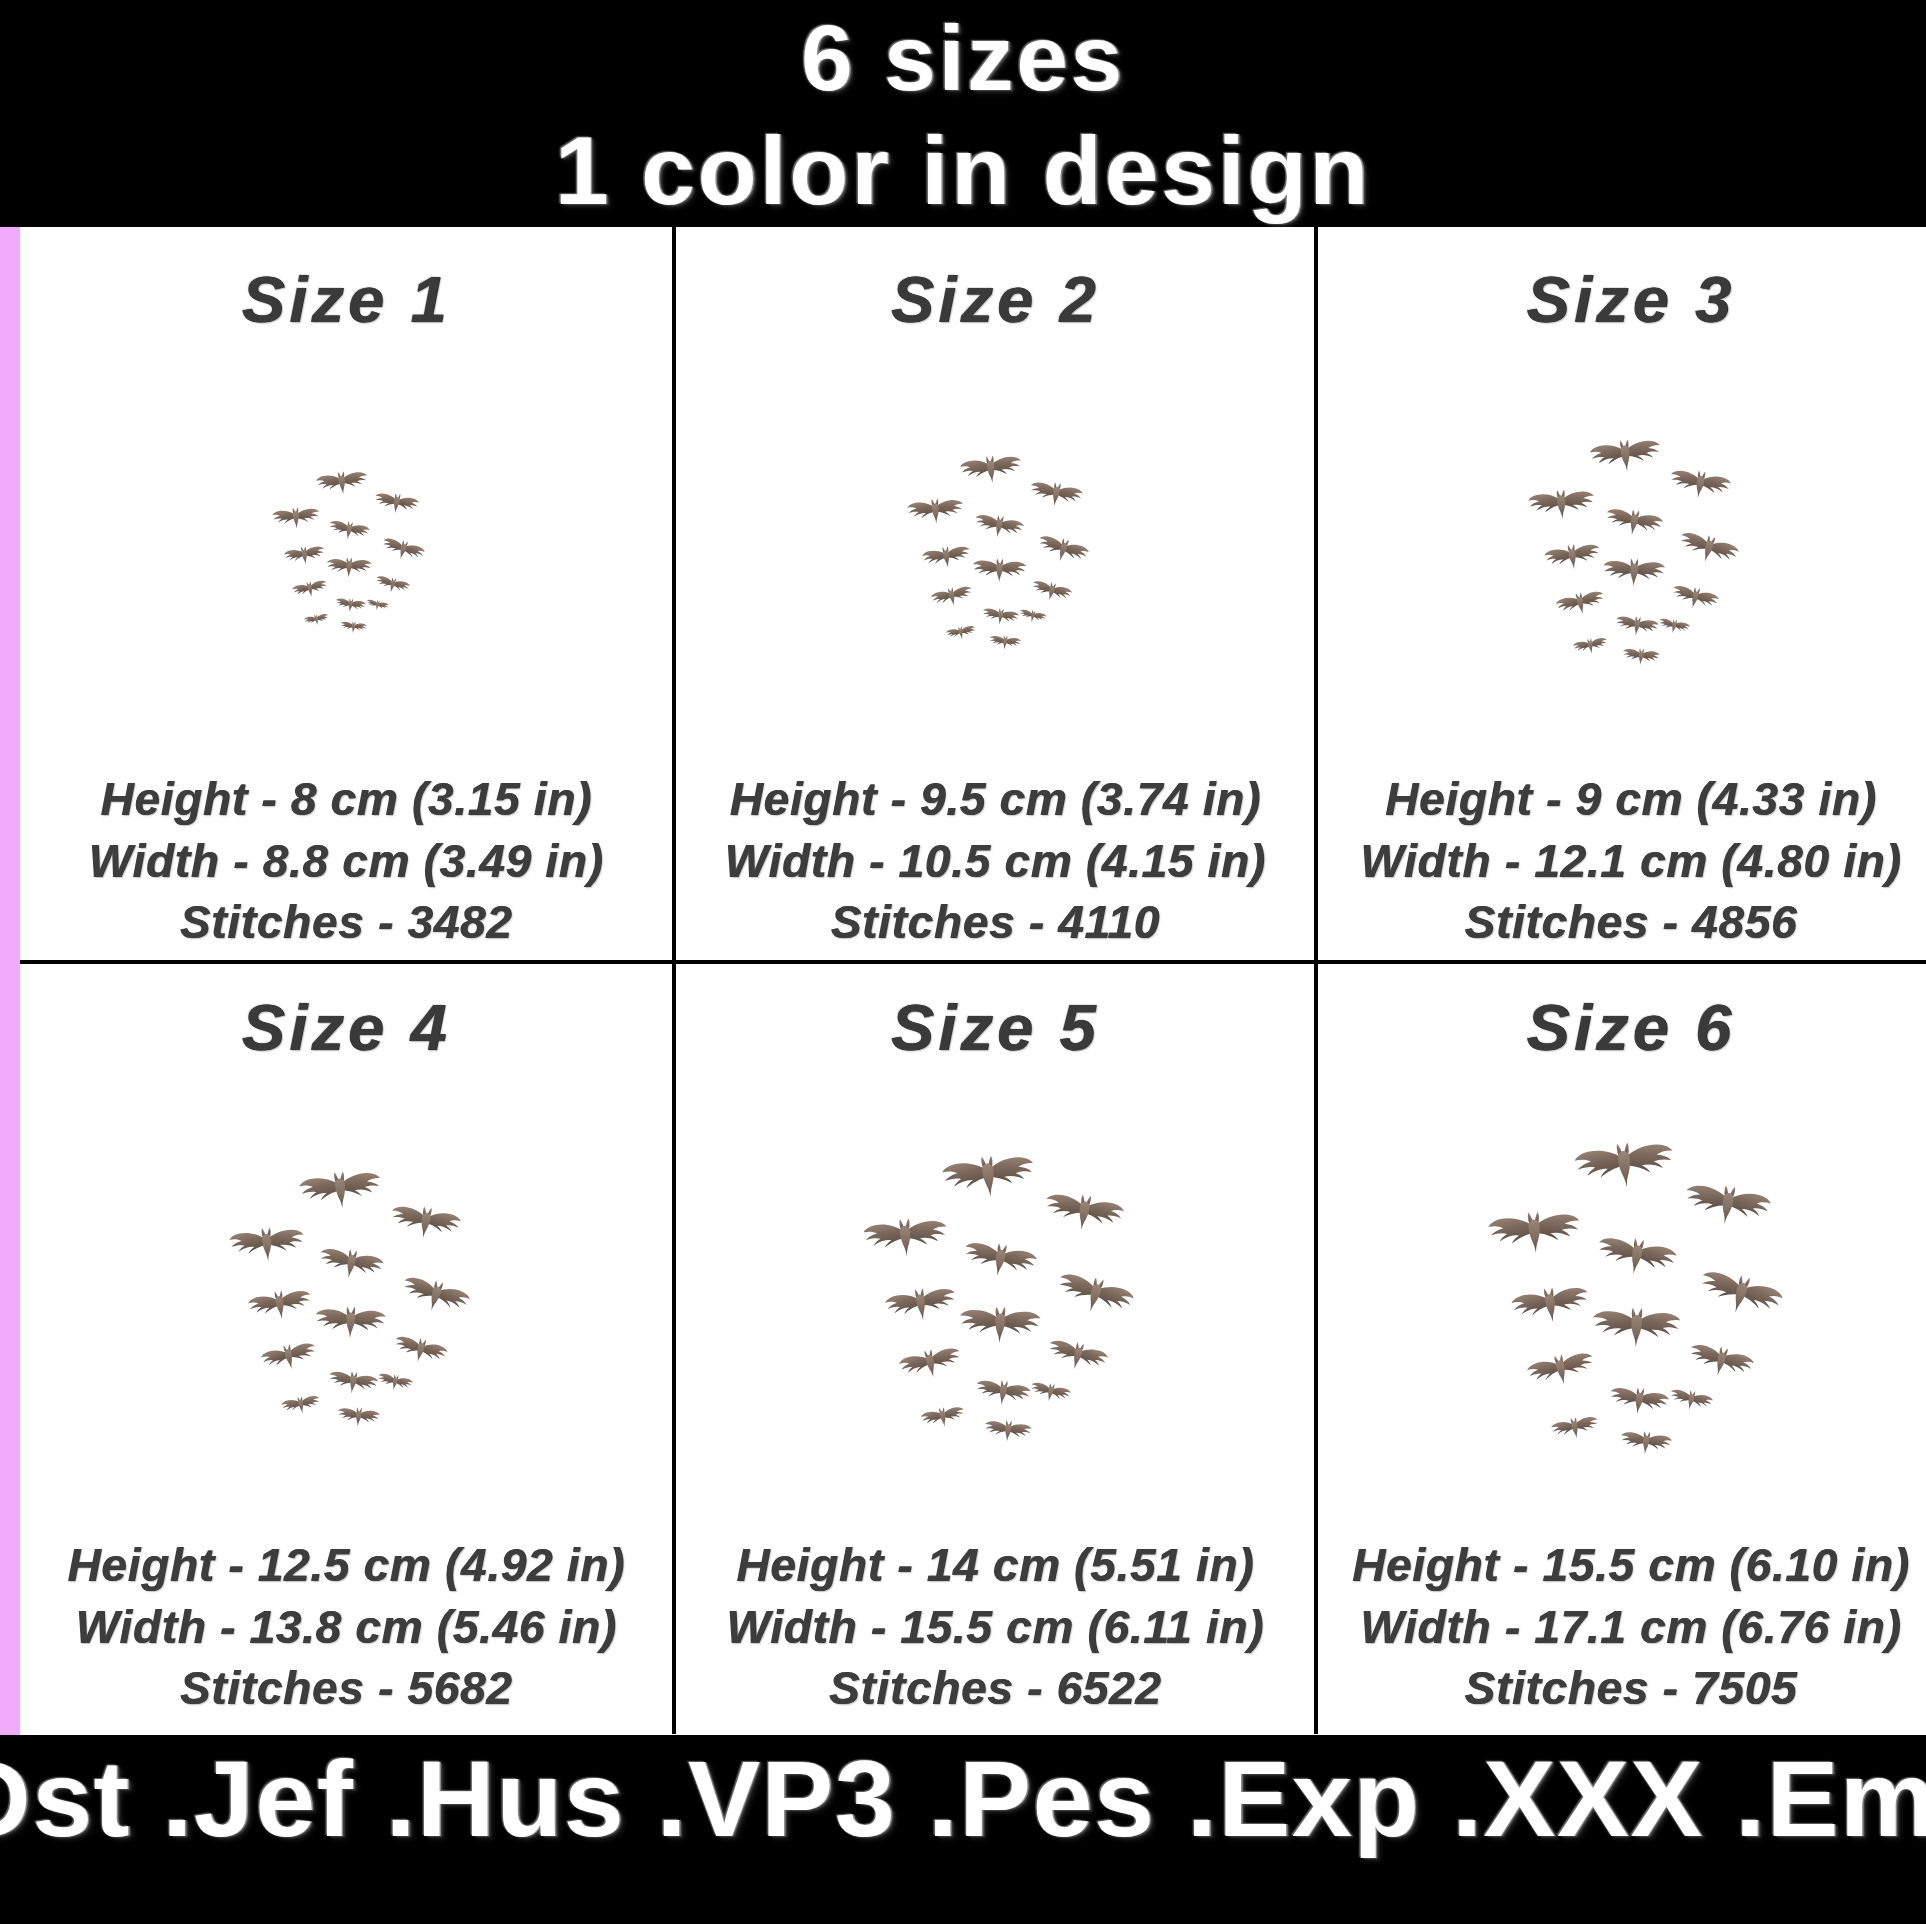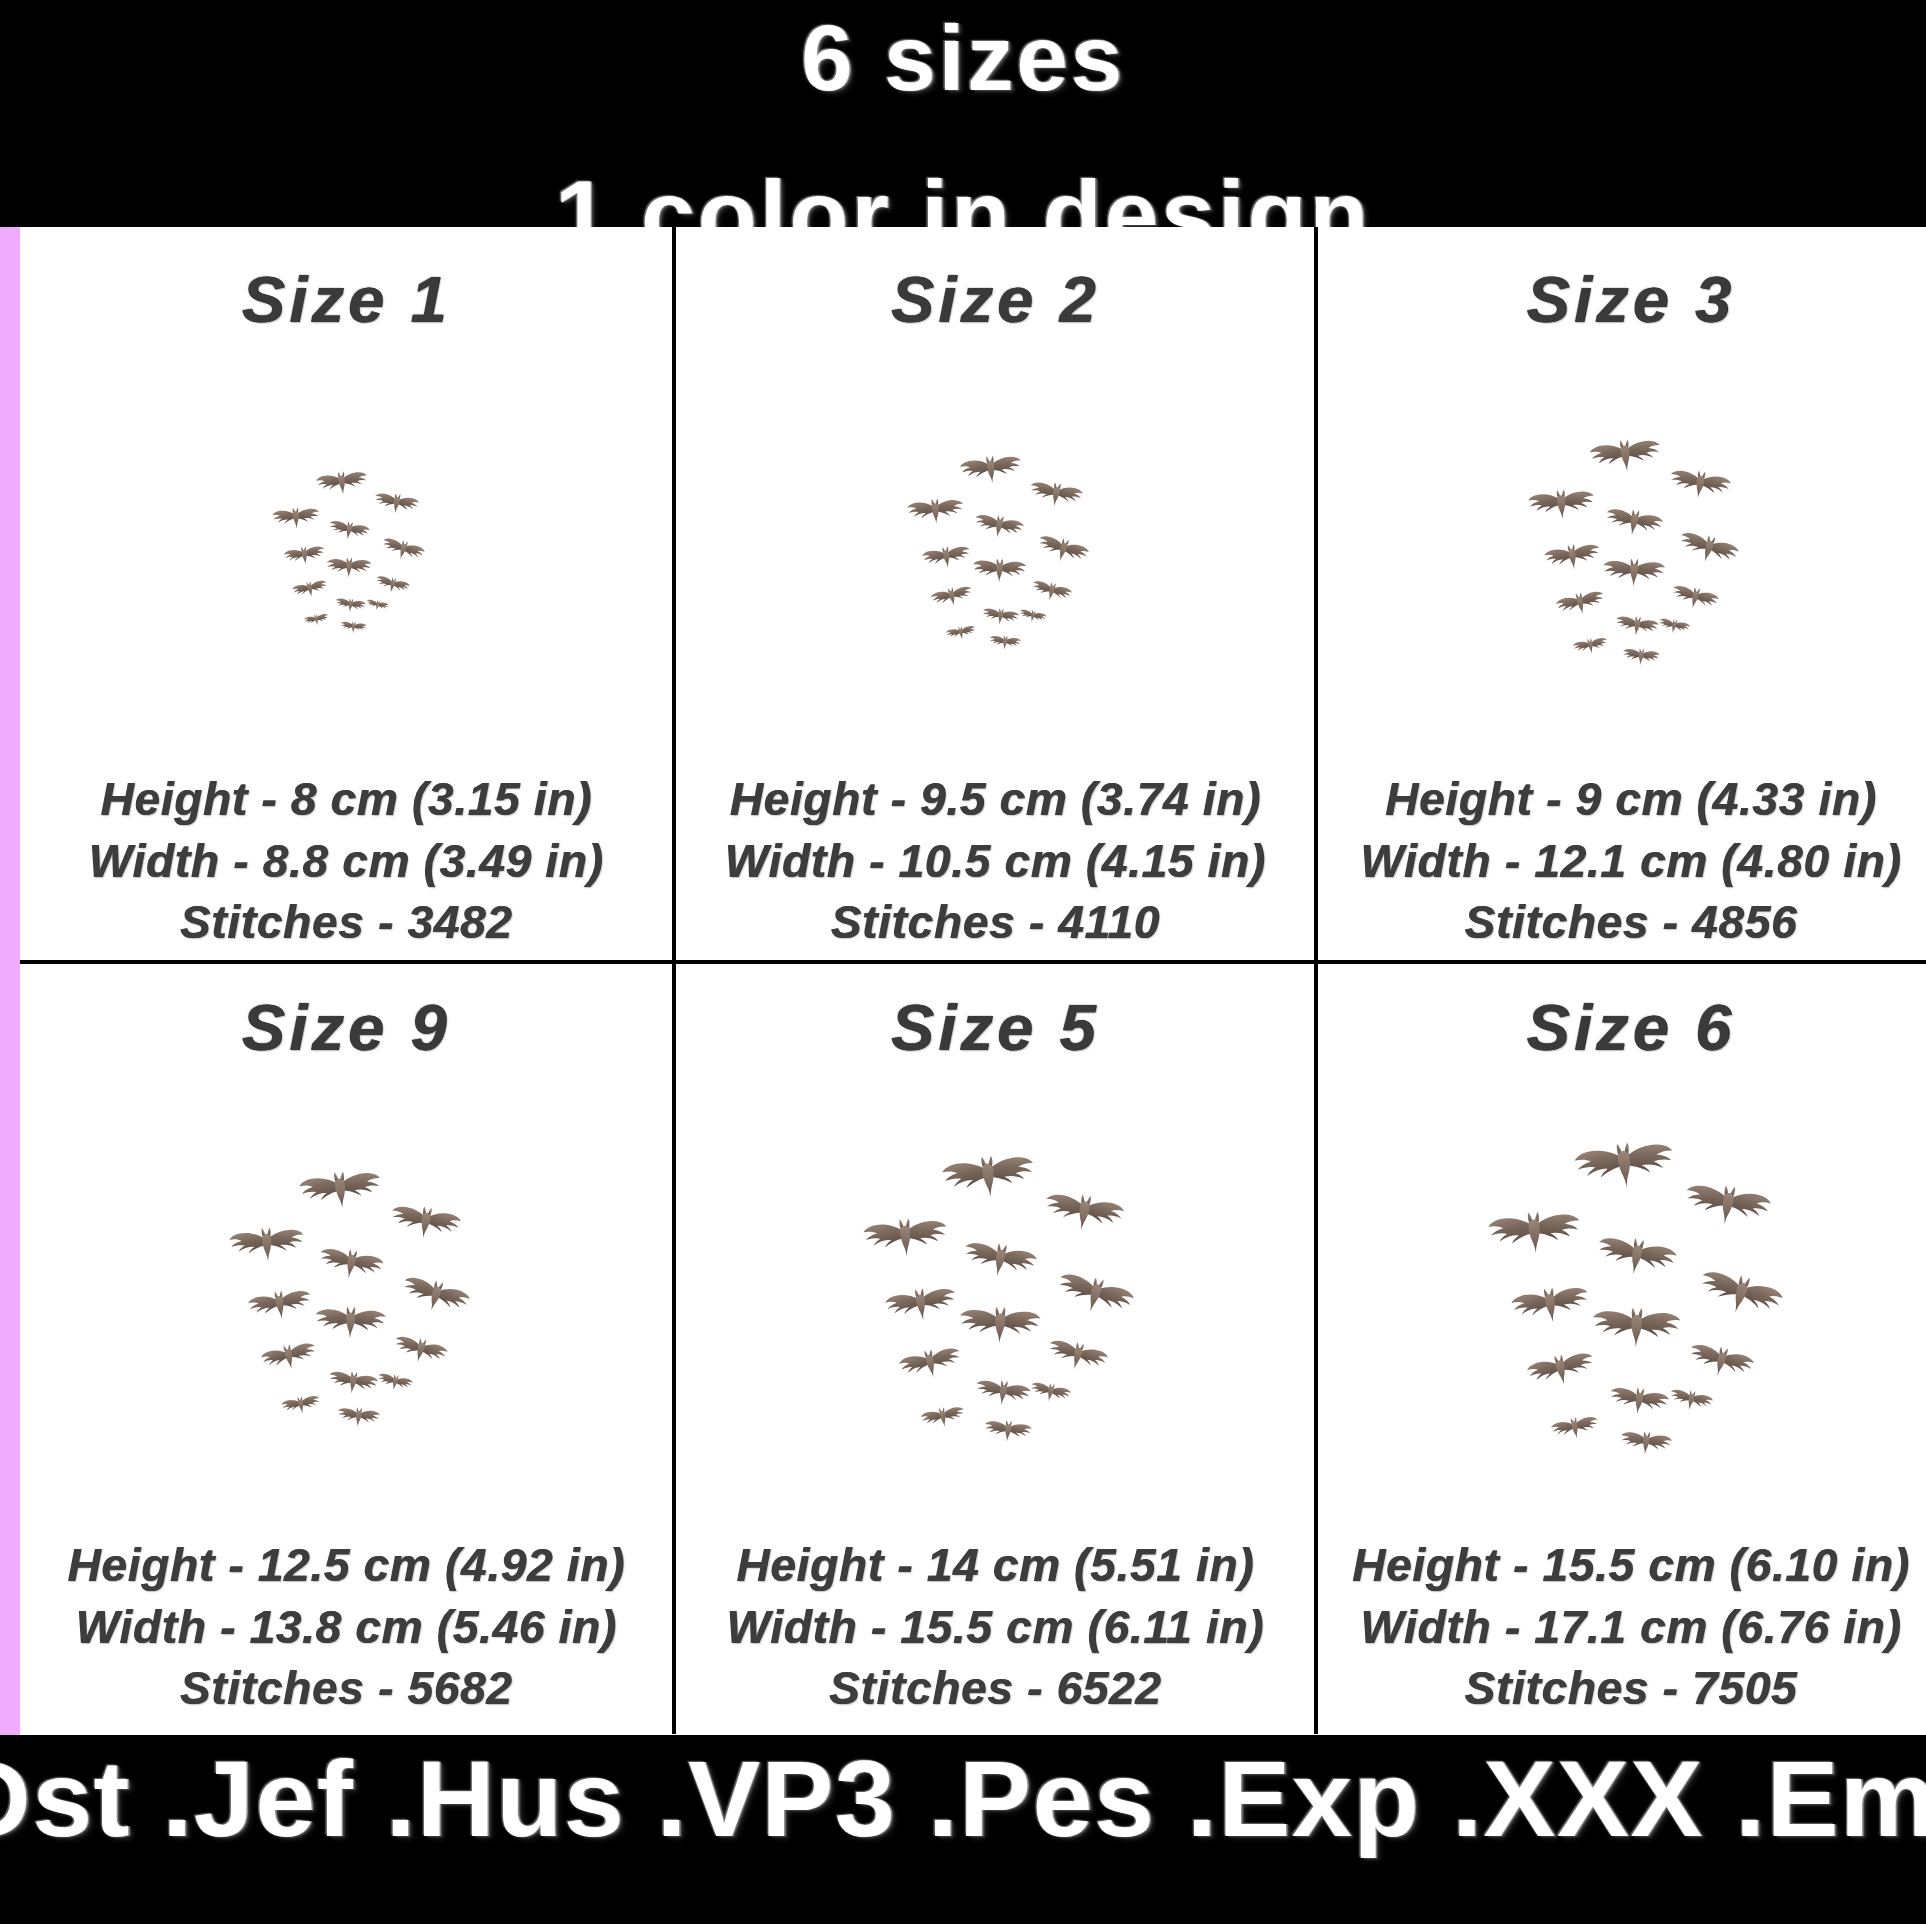--- a/index.html
+++ b/index.html
@@ -43,21 +43,20 @@
     letter-spacing: 2.7px;
     white-space: nowrap;
     text-shadow:
       1.4px 0px 0px rgba(150,150,150,0.85),
       2.7px 1.4px 2px rgba(90,90,90,0.75),
       -1.4px -0.7px 1.4px rgba(215,215,215,0.55),
       4.1px 2.7px 4.8px rgba(40,40,40,0.8);
   }
   .header-line.line2 {
     font-size: 97px;
-    margin-top: 44px;
   }
 
   
   .grid-panel {
     position: absolute;
     left: 20px;
     top: 227px;
     width: 1923px;
     height: 1508px;
     background: #ffffff;
@@ -2239,21 +2238,21 @@
       <div class="specs">
         <div class="spec-line">Height - 9 cm (4.33 in)</div>
         <div class="spec-line">Width - 12.1 cm (4.80 in)</div>
         <div class="spec-line">Stitches - 4856</div>
       </div>
     </div>
 
     <div class="hdivider"></div>
 
     <div class="cell bottom">
-      <div class="size-title">Size 9</div>
+      <div class="size-title">Size 4</div>
       <div class="art-area">
         <div class="flock" style="width: 290px; height: 290px;">
             <div class="bat" style="width: 83px; height: 38px; left: 98px; top: 15.6px; transform: rotate(-6deg);">
 <svg width="83" height="38" viewBox="0 0 200 92">
   <defs>
     <linearGradient id="gL3_0" x1="0" y1="0" x2="0.25" y2="1">
       <stop offset="0%" stop-color="#9a8678"></stop>
       <stop offset="45%" stop-color="#7d6a5e"></stop>
       <stop offset="100%" stop-color="#5f4f45"></stop>
     </linearGradient>

